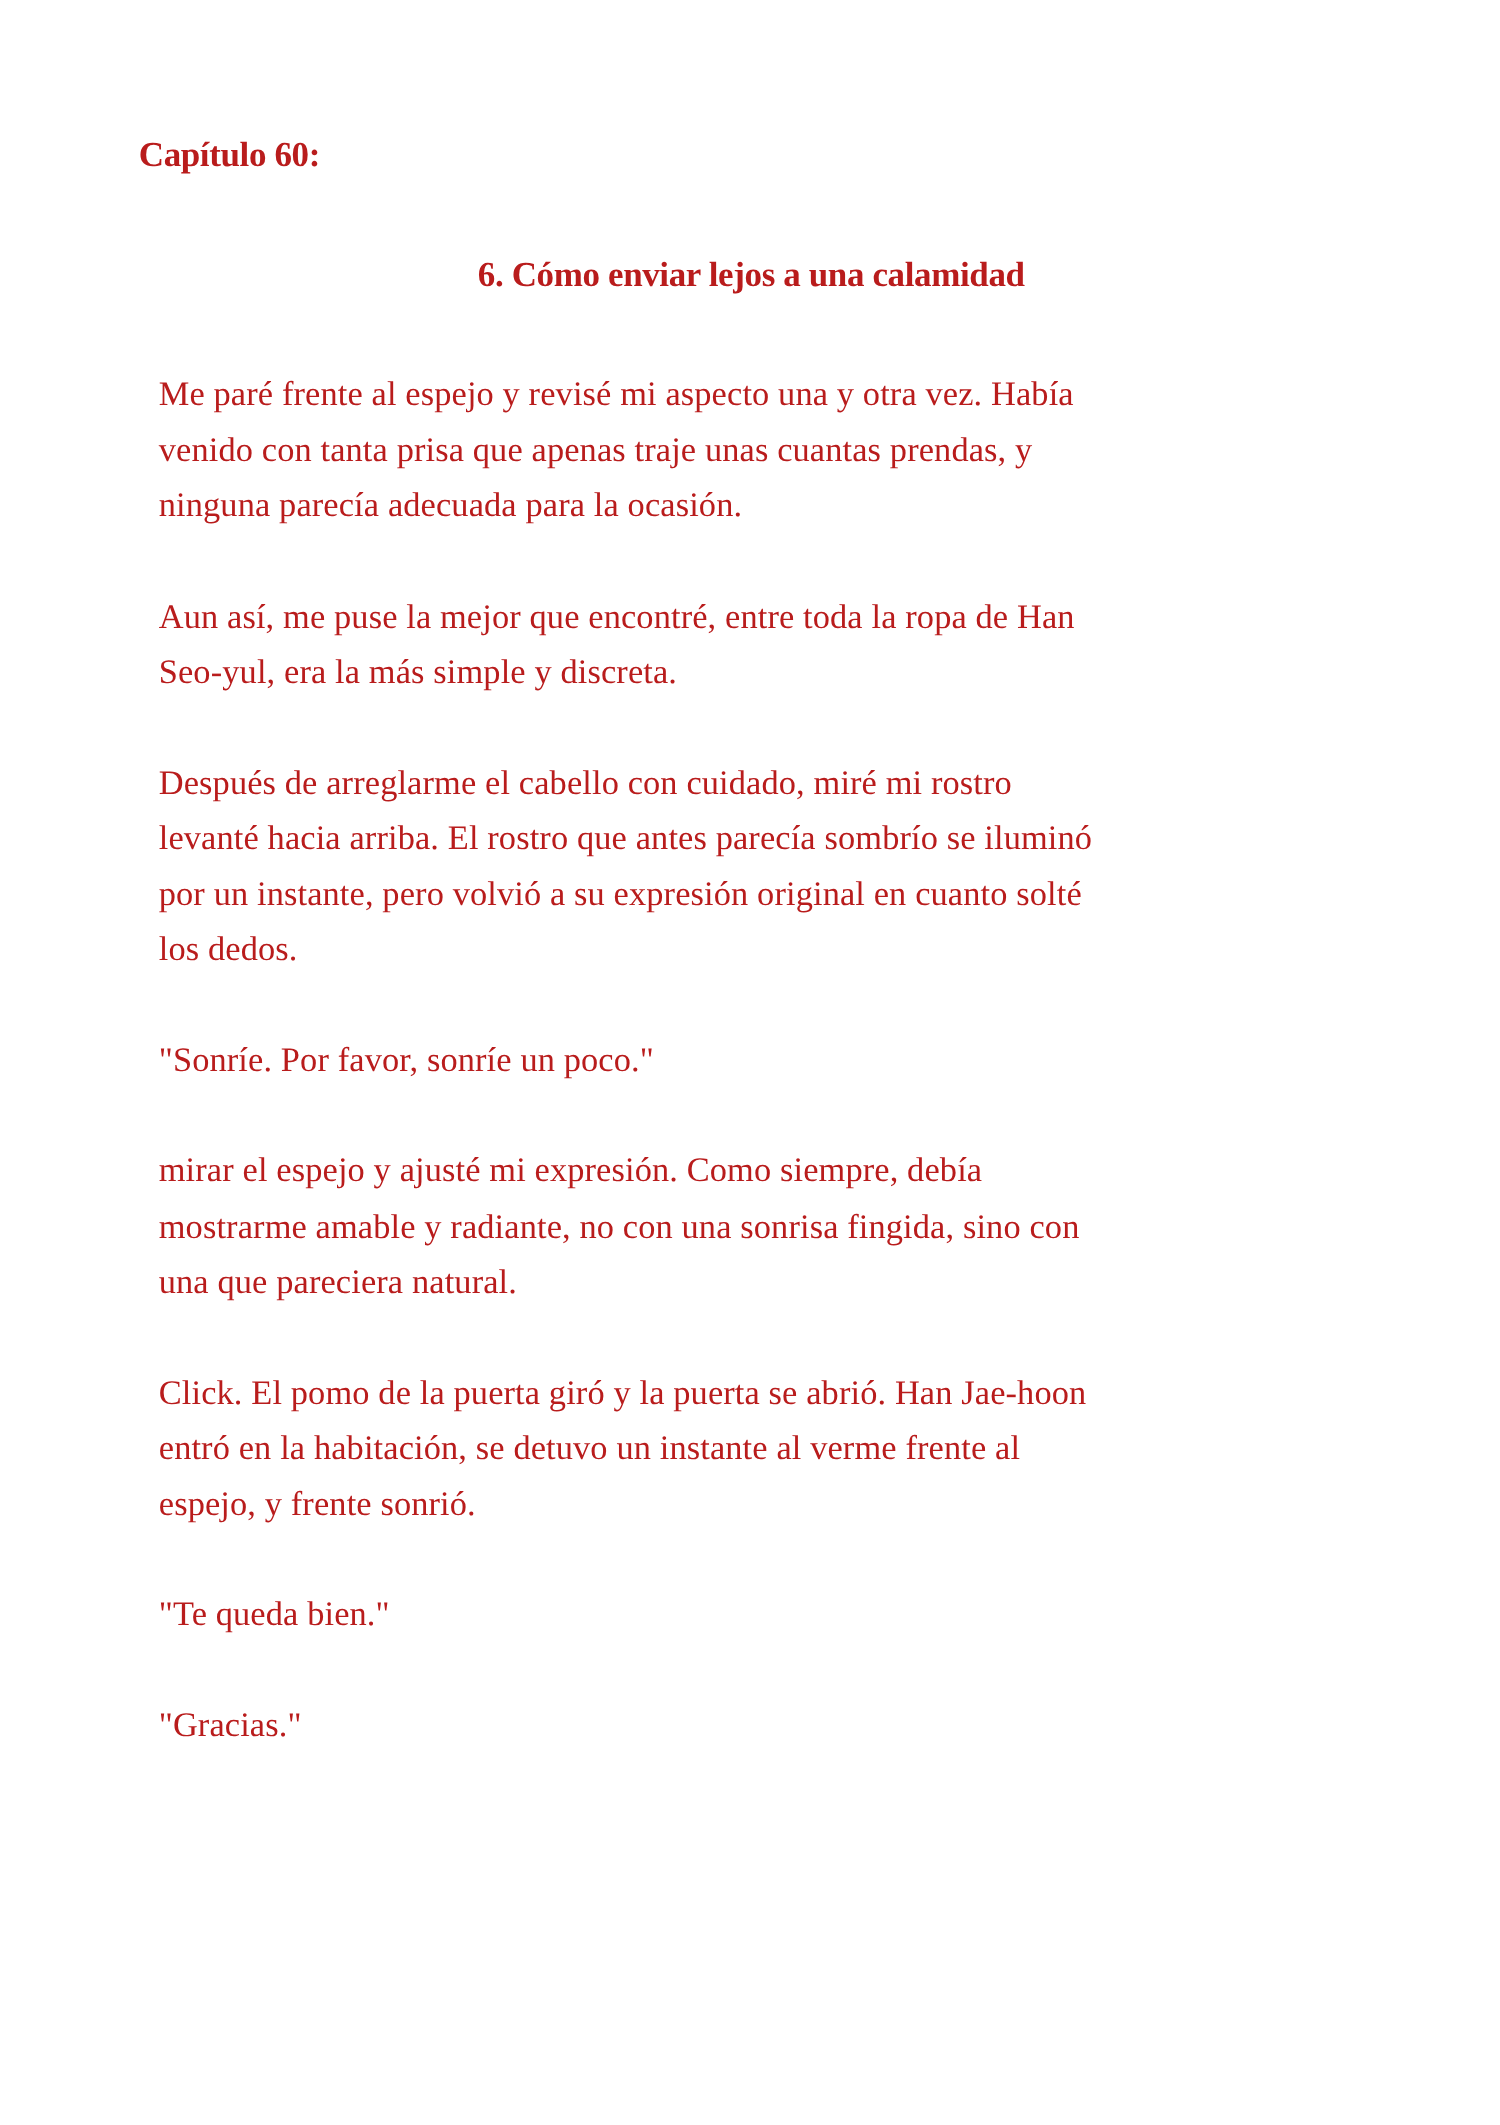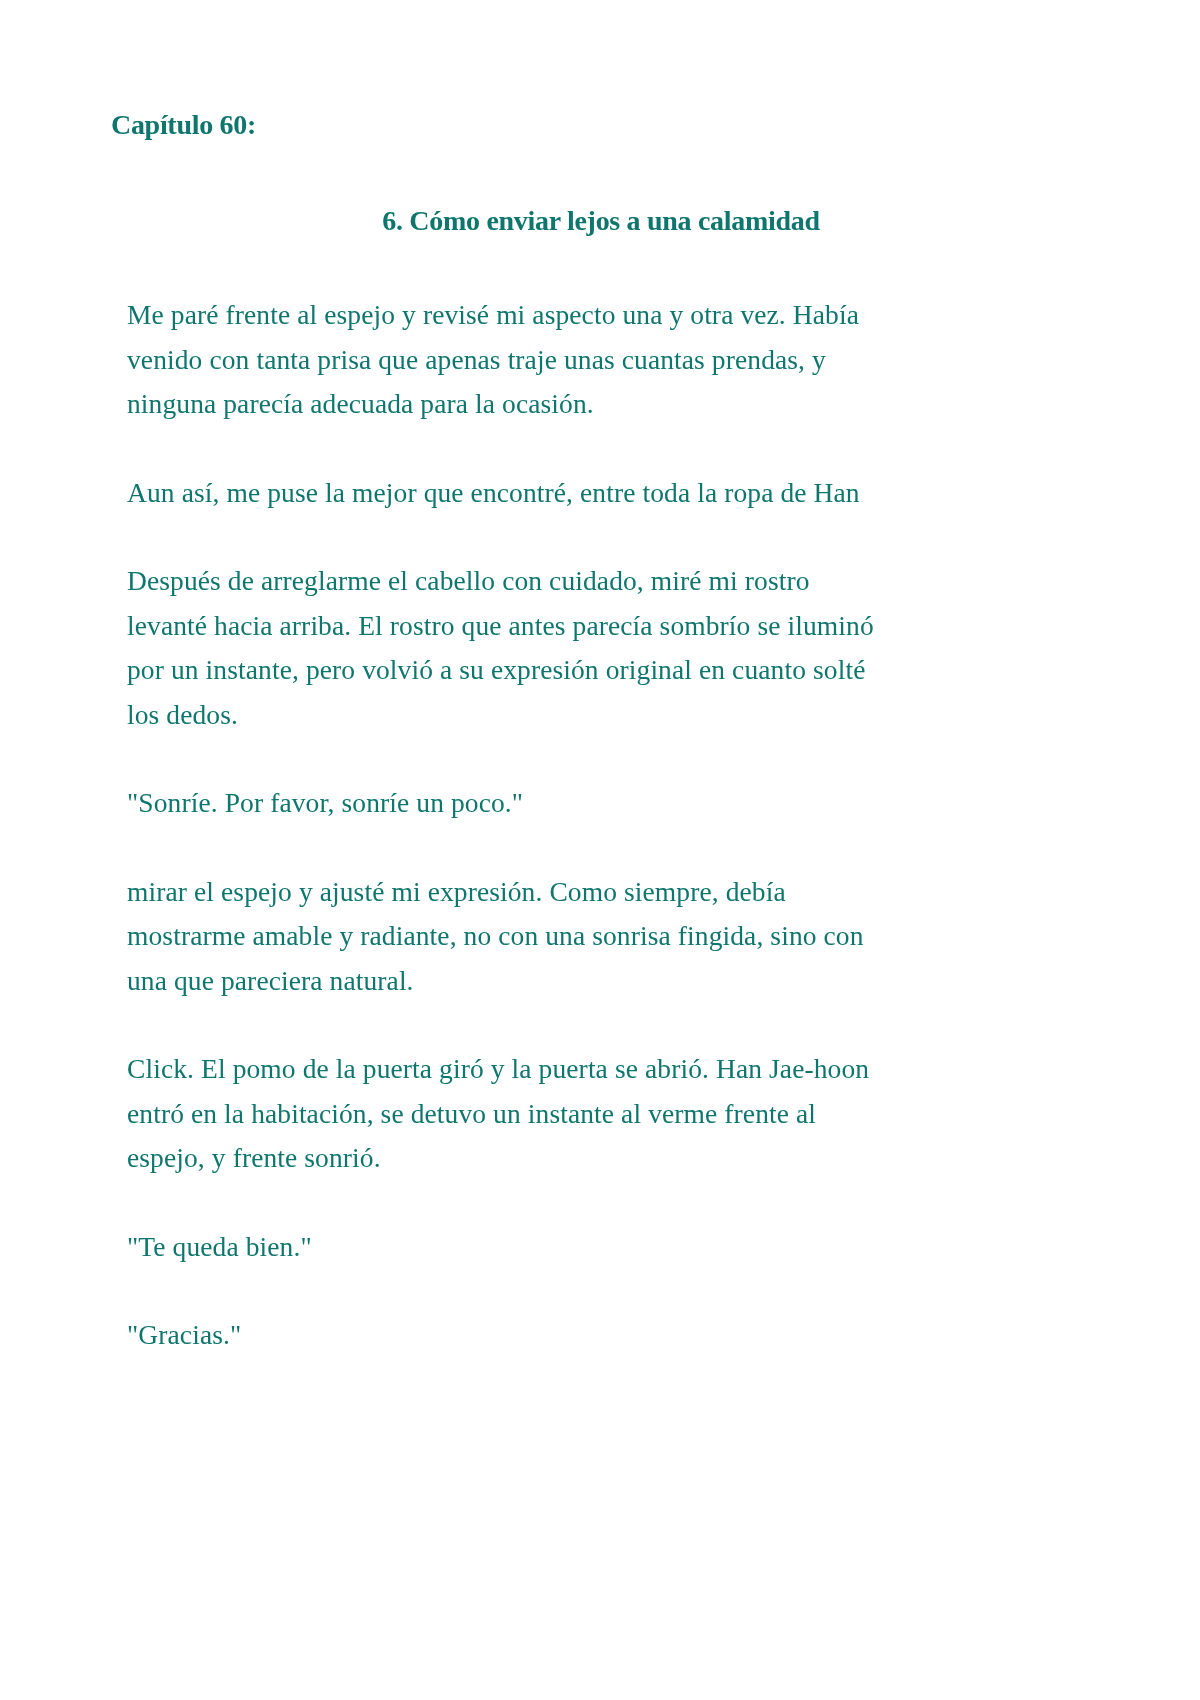--- a/index.html
+++ b/index.html
@@ -1,19 +1,19 @@
 <!DOCTYPE html>
 <html><head>
 <meta charset="utf-8">
 <style>
   html, body { margin: 0; padding: 0; background: #ffffff; }
   body { width: 1200px; height: 1700px; position: relative; overflow: hidden; }
   .page {
     position: absolute; left: 111px; top: 105px; width: 980px;
-    color: #0f766e;
+    color: #b91c1c;
     font-family: "Liberation Serif", "DejaVu Serif", serif;
   }
   .chapter {
     font-size: 28px; font-weight: bold; margin: 0; height: 40px; line-height: 40px;
     letter-spacing: -0.3px;
   }
   .title {
     font-size: 28px; font-weight: bold; margin: 0; margin-top: 56px; height: 40px; line-height: 40px;
     letter-spacing: -0.3px;
     text-align: center;
@@ -33,20 +33,21 @@
   <h1 class="title">6. Cómo enviar lejos a una calamidad</h1>
 
   <p class="para first">
     <span class="line">Me paré frente al espejo y revisé mi aspecto una y otra vez. Había</span>
     <span class="line">venido con tanta prisa que apenas traje unas cuantas prendas, y</span>
     <span class="line">ninguna parecía adecuada para la ocasión.</span>
   </p>
 
   <p class="para">
     <span class="line">Aun así, me puse la mejor que encontré, entre toda la ropa de Han</span>
+    <span class="line">Seo-yul, era la más simple y discreta.</span>
   </p>
 
   <p class="para">
     <span class="line">Después de arreglarme el cabello con cuidado, miré mi rostro</span>
     <span class="line">levanté hacia arriba. El rostro que antes parecía sombrío se iluminó</span>
     <span class="line">por un instante, pero volvió a su expresión original en cuanto solté</span>
     <span class="line">los dedos.</span>
   </p>
 
   <p class="para">

